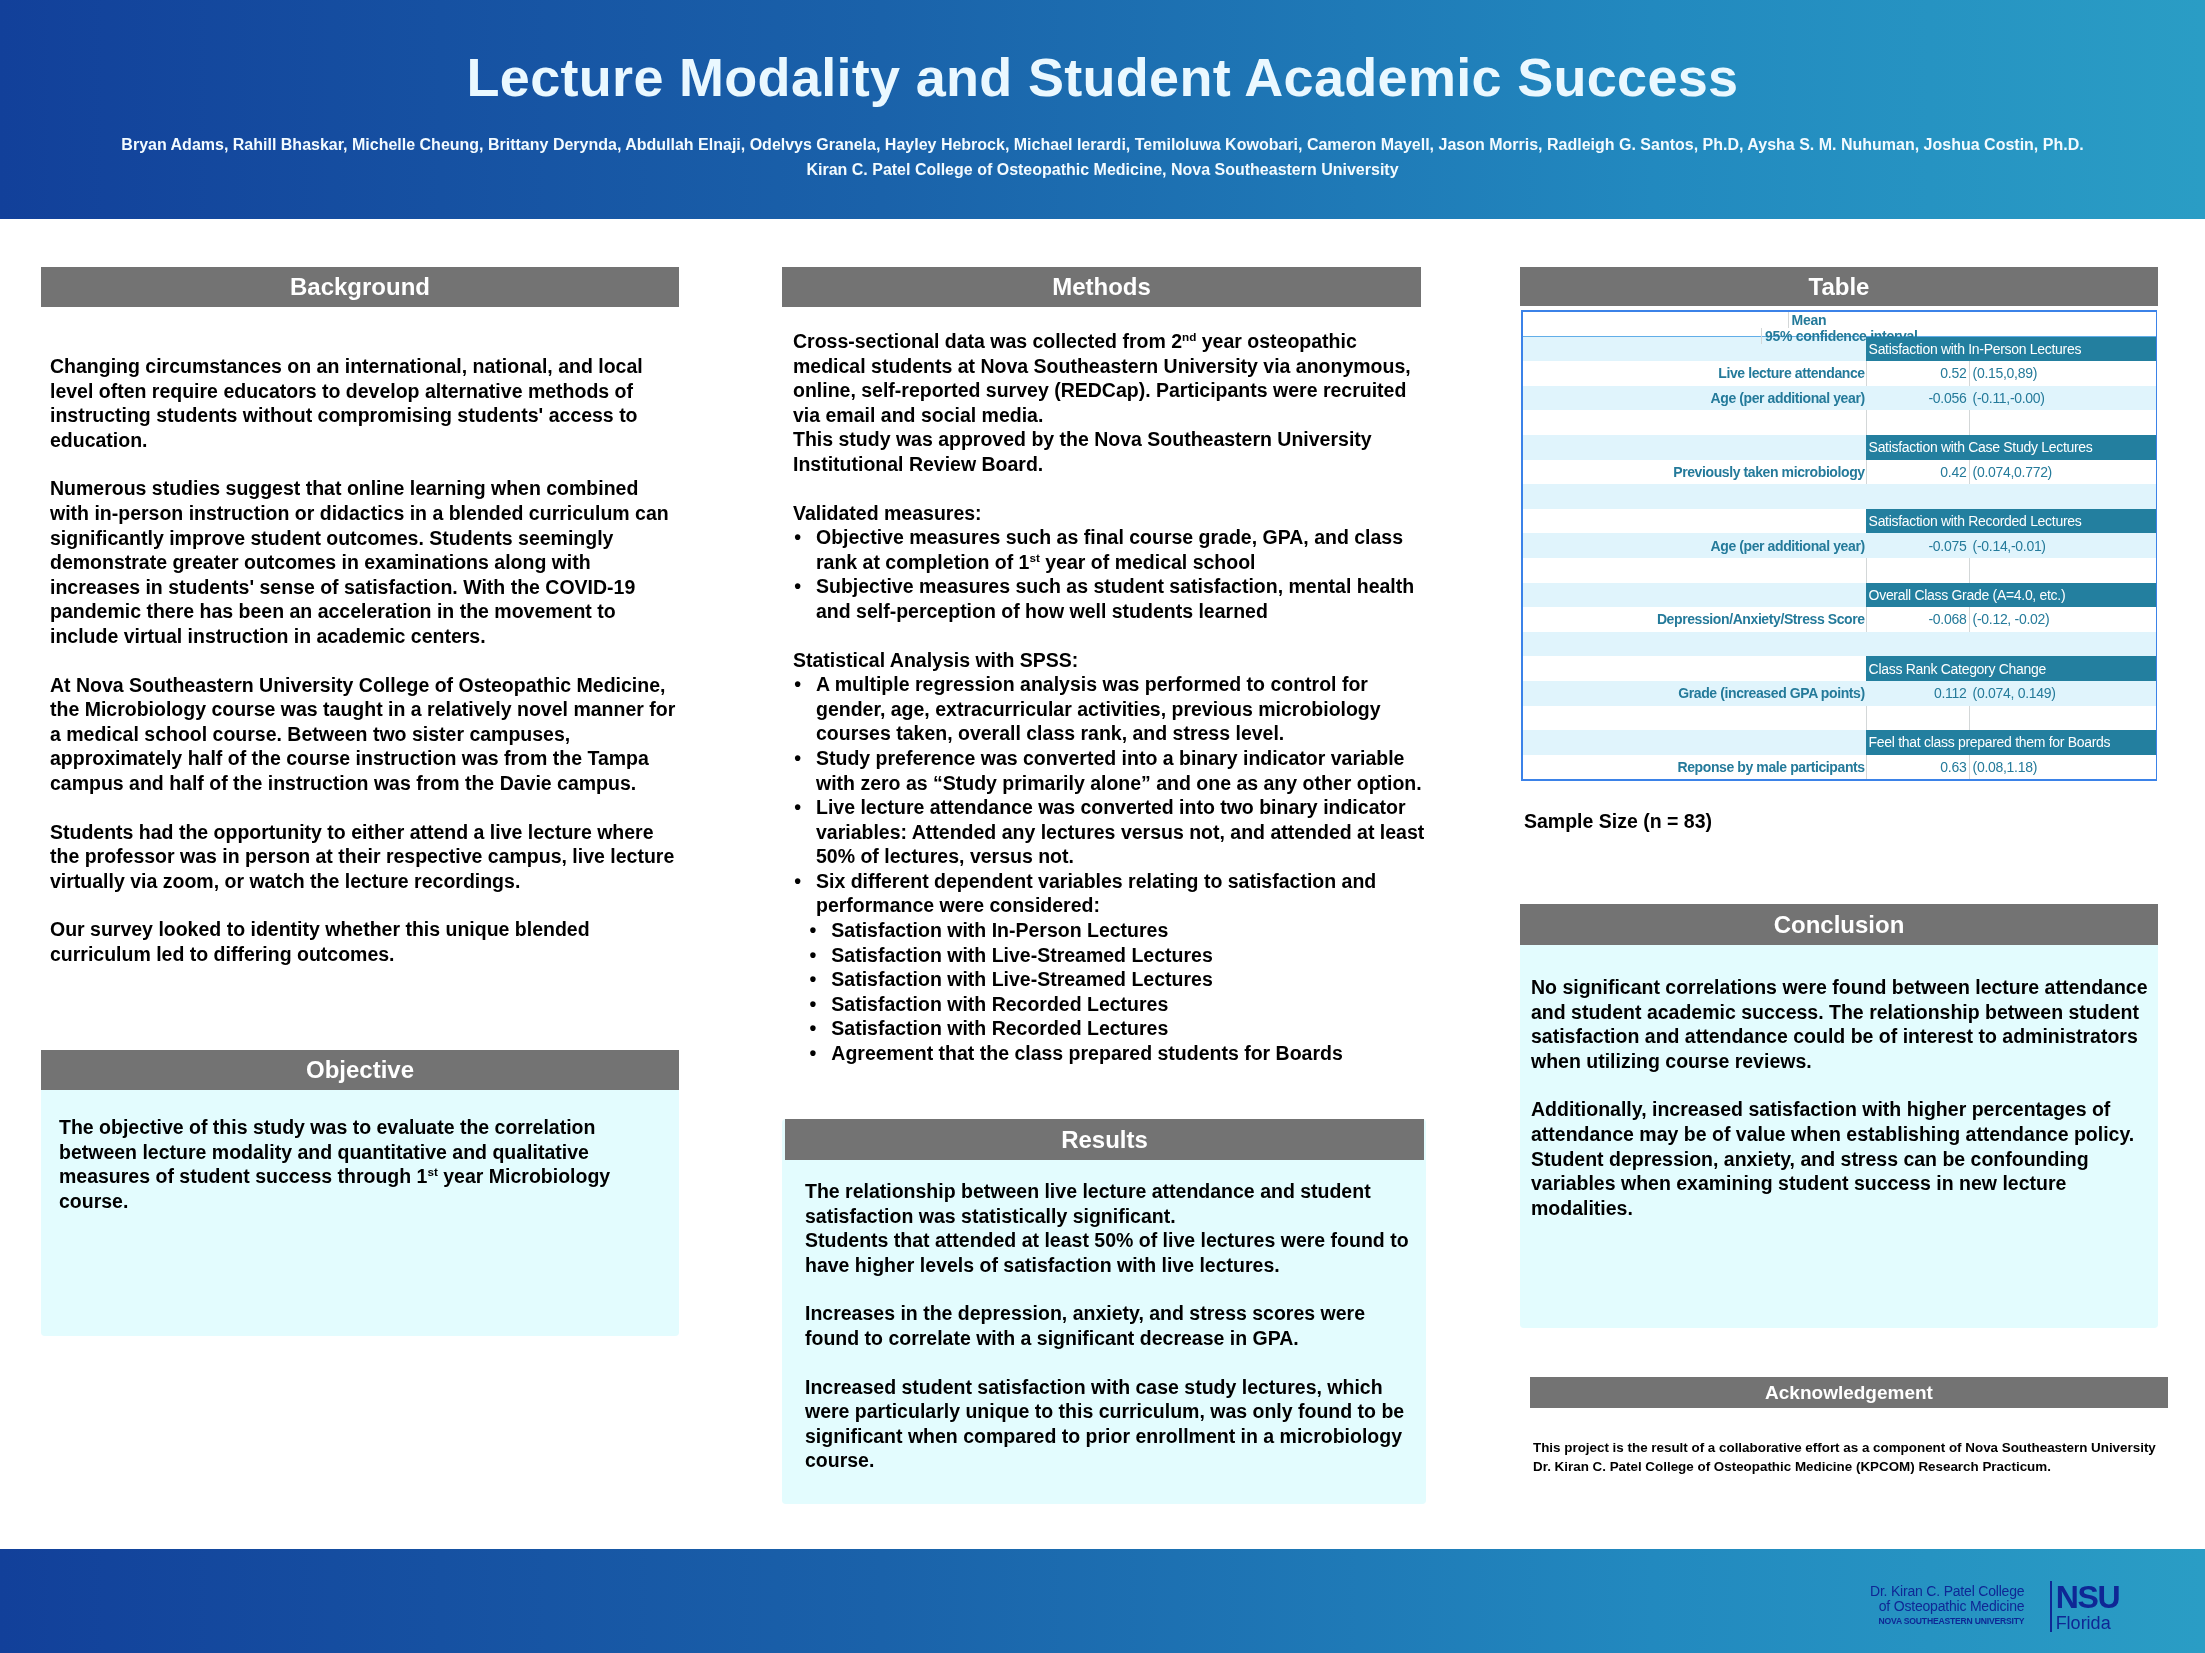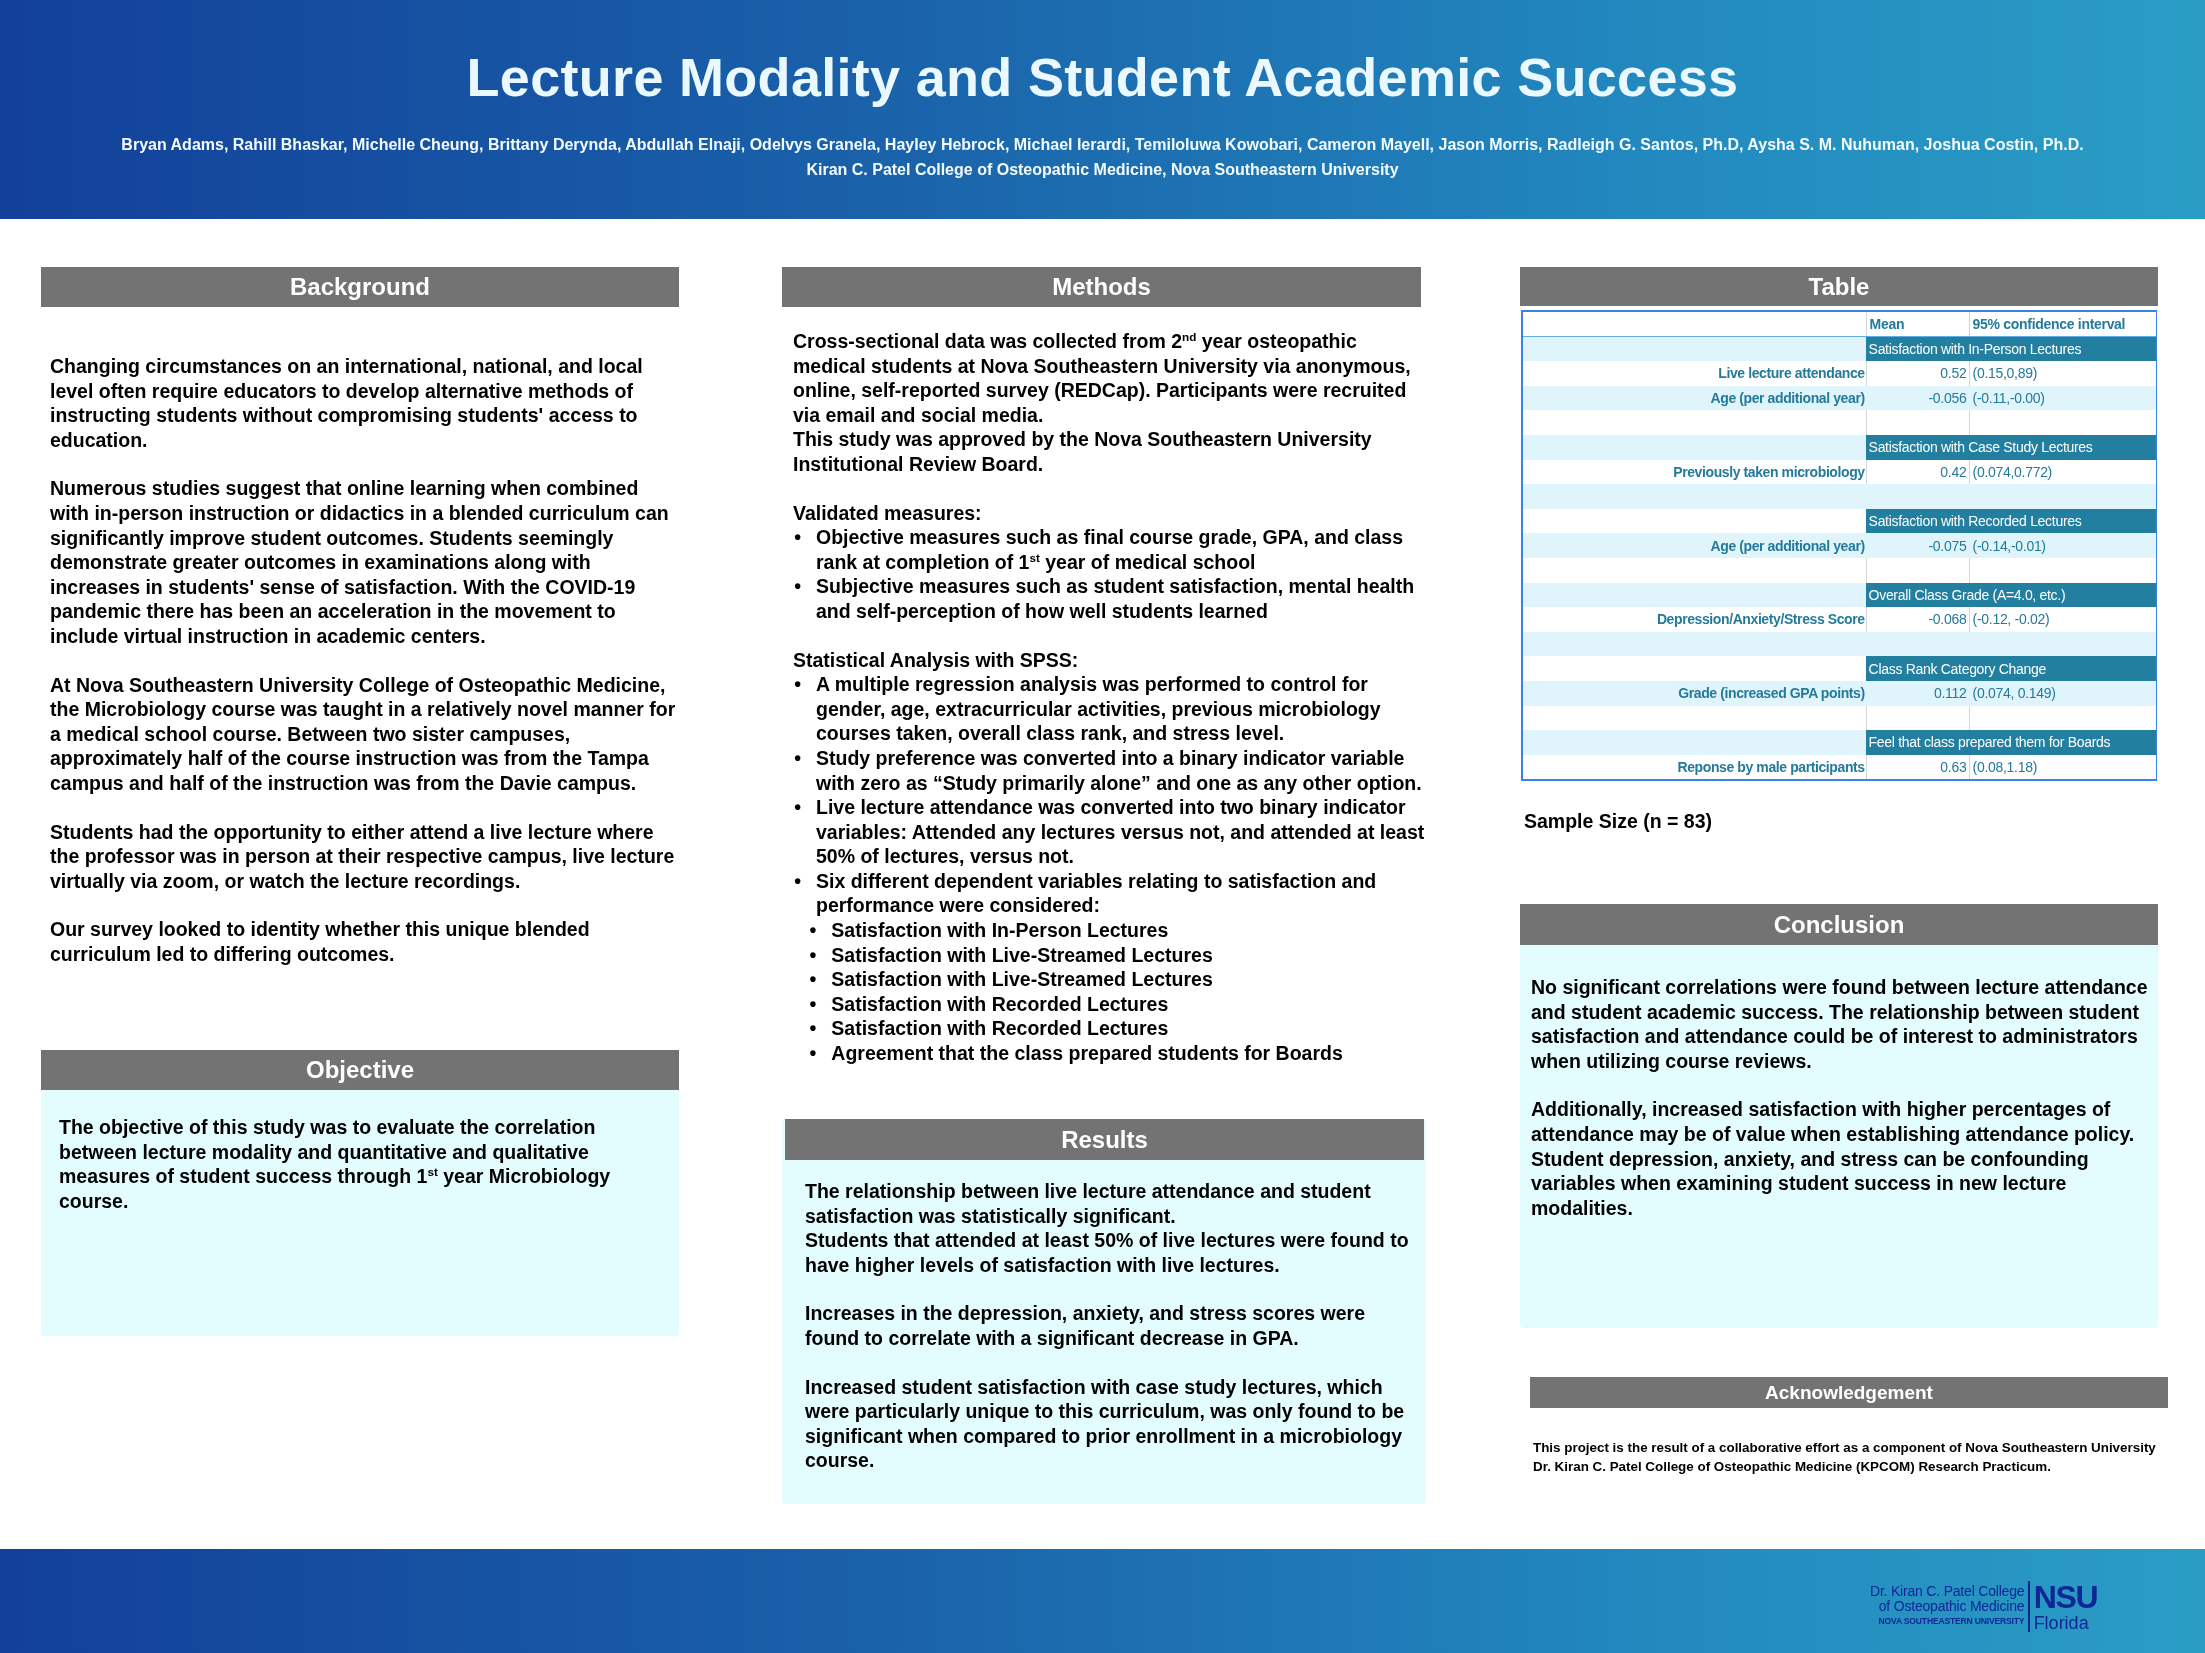--- a/index.html
+++ b/index.html
@@ -45,32 +45,32 @@
   ul.sub > li { position: relative; padding-left: 25.5px; }
   ul.sub > li::before { content: "•"; position: absolute; left: 3.8px; top: 0; }
 
   
   .dtable {
     position: absolute; left: 1521px; top: 310px; width: 636px;
     border: 2.6px solid #3b82e8; border-right-width: 1.9px;
     font-family: "Liberation Sans", sans-serif; font-size: 14px; color: #247a9a;
   }
   .trow { display: flex; height: 24.6px; align-items: center; }
-  .trow.head { border-bottom: 1.9px solid #62aee8; }
+  .trow.head { border-bottom: 1.9px solid #62aee8; flex-direction: column; }
   .trow.alt { background: #e0f4fc; }
   .trow.white { background: #ffffff; }
   .c1 { width: 343px; text-align: right; font-weight: bold; padding-right: 1.3px; white-space: nowrap; overflow: hidden; height: 100%; display: flex; align-items: center; justify-content: flex-end; letter-spacing: -0.4px; }
   .c2 { width: 103px; text-align: right; padding-right: 2.6px; border-left: 1.3px solid #d3d7d8; height: 100%; display: flex; align-items: center; justify-content: flex-end; letter-spacing: -0.3px; }
   .c3 { flex: 1; padding-left: 2.6px; border-left: 1.3px solid #d3d7d8; height: 100%; display: flex; align-items: center; letter-spacing: -0.3px; }
   .trow.group .gcell { margin-left: 0; flex: 1; background: #237f9f; color: #ffffff; height: 100%; display: flex; align-items: center; padding-left: 2.6px; letter-spacing: -0.3px; }
   .trow.head .c2, .trow.head .c3 { font-weight: bold; justify-content: flex-start; padding-left: 2.6px; }
 
   
   .logo { position: absolute; left: 1870px; top: 1576px; height: 61px; display: flex; align-items: center; color: #0f2795; }
-  .logo-text { text-align: right; padding-right: 4px; }
+  .logo-text { text-align: right; padding-right: 26px; }
   .logo-l1, .logo-l2 { font-size: 14px; line-height: 15.3px; letter-spacing: -0.2px; }
   .logo-l3 { font-size: 8.6px; font-weight: bold; line-height: 15.3px; letter-spacing: -0.2px; }
   .logo-div { width: 1.3px; height: 51px; background: #0f2795; }
   .logo-mark { padding-left: 4px; }
   .logo-nsu { font-size: 32px; font-weight: bold; line-height: 33px; letter-spacing: -1.3px; }
   .logo-fl { font-size: 18px; line-height: 18px; }
 </style>
 </head>
 <body>
 

